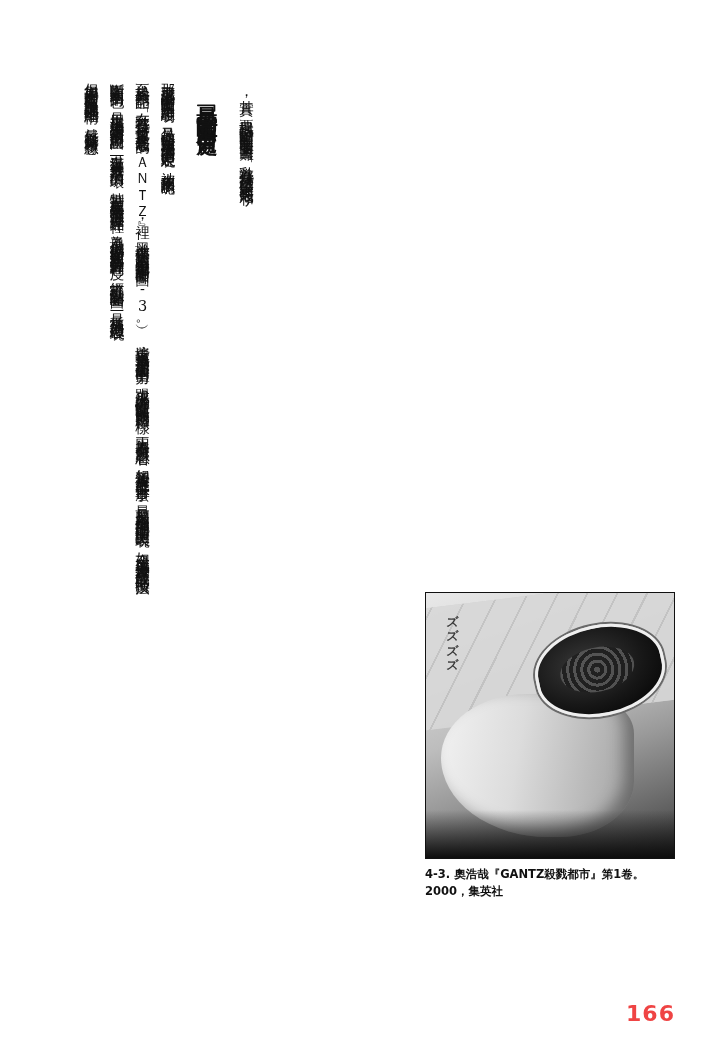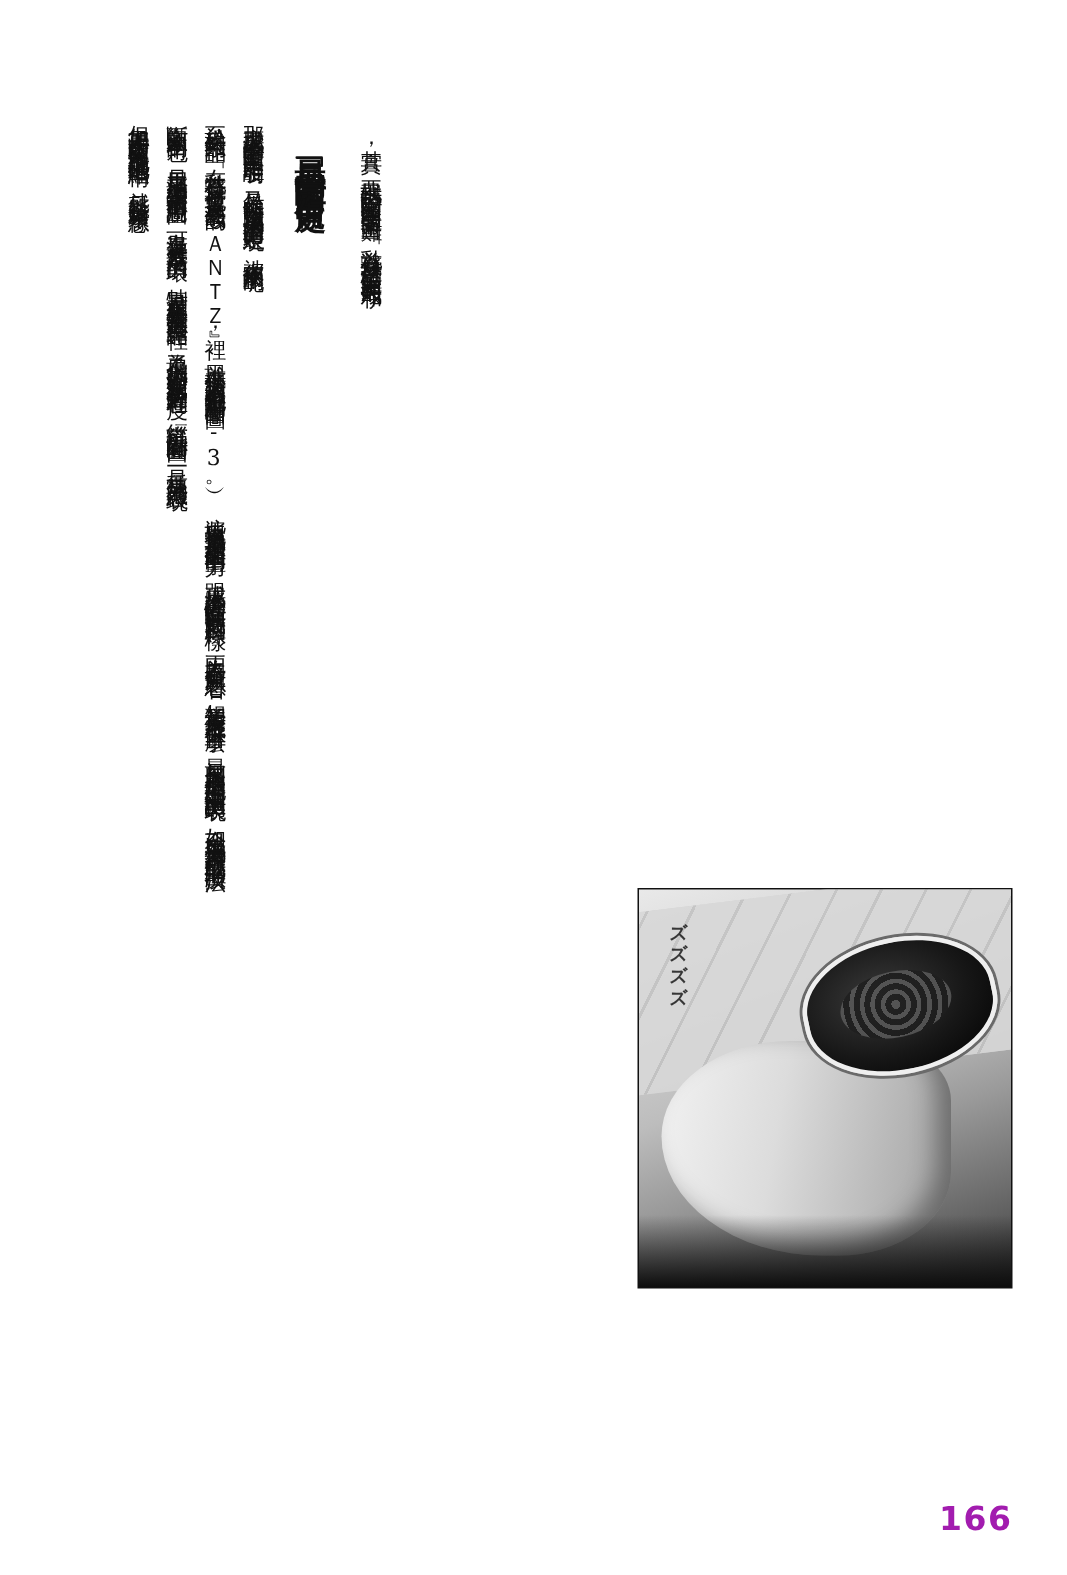--- a/index.html
+++ b/index.html
@@ -146,21 +146,21 @@
   }
 
   .page-number {
     position: absolute;
     right: 36px;
     bottom: 24px;
     font-family: "DejaVu Sans", "Liberation Sans", sans-serif;
     font-size: 22px;
     font-weight: bold;
     letter-spacing: 1px;
-    color: #a21caf;
+    color: #ef4444;
   }
 </style>
 </head>
 <body>
 
 <div class="page">
 
   <div class="text-body">
 
     <div class="vcol">但如果要用斷面圖來解說地球的地函結構，就只能從資料來想像。</div>
@@ -178,17 +178,19 @@
   </div>
 
   <div class="figure">
     <div class="figure-img">
       <div class="fig-floor"></div>
       <div class="fig-leg"></div>
       <div class="fig-cross"></div>
       <div class="fig-dark"></div>
       <div class="fig-sfx">ズズズズ</div>
     </div>
+    <div class="figure-caption">4-3. 奧浩哉『GANTZ殺戮都市』第1卷。
+2000，集英社</div>
   </div>
 
   <div class="page-number">166</div>
 
 </div>
 
 </body></html>

